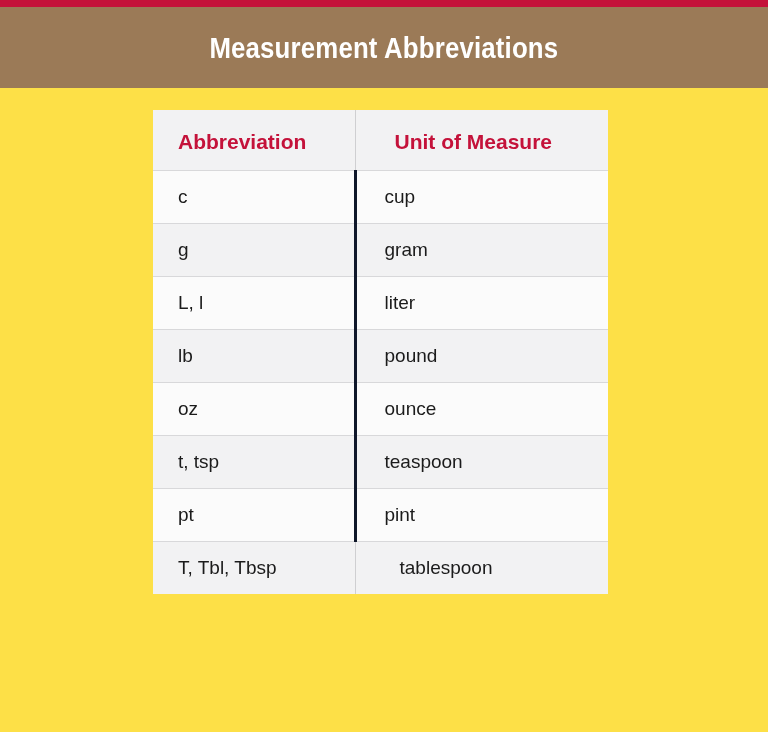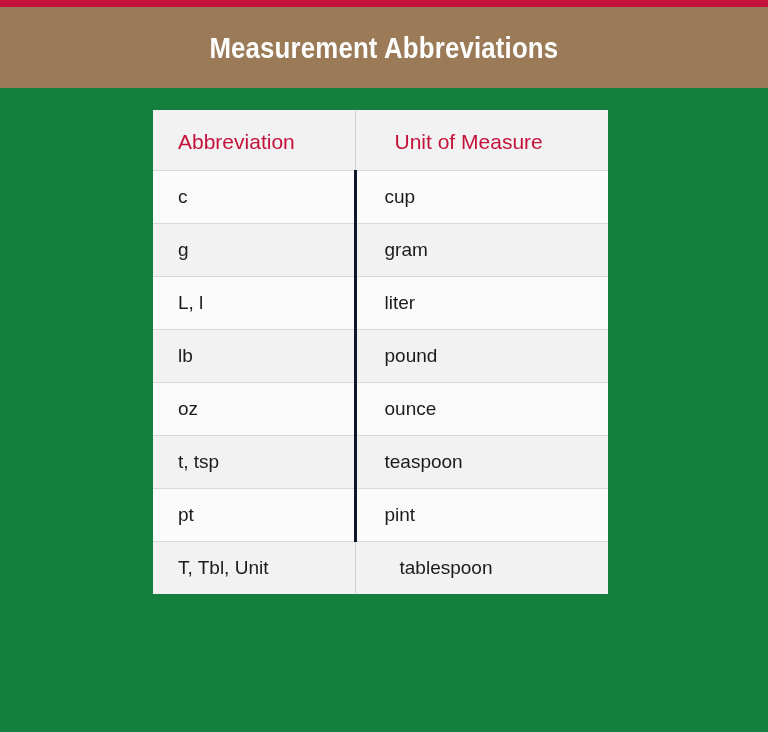--- a/index.html
+++ b/index.html
@@ -11,21 +11,21 @@
     height: 732px;
     background: #f2f2f3;
     font-family: "Liberation Sans", sans-serif;
     overflow: hidden;
   }
 
   .page {
     position: relative;
     width: 768px;
     height: 732px;
-    background: #15803d;
+    background: #fde047;
   }
 
   
   .accent-bar {
     height: 7px;
     width: 100%;
     background: #c4123a;
   }
 
   .banner {
@@ -64,21 +64,21 @@
   }
 
   table.abbrev-table col.col-abbrev { width: 202px; }
   table.abbrev-table col.col-unit   { width: 253px; }
 
   thead th {
     background: #f2f2f3;
     color: #c4123a;
     font-family: "Liberation Sans Narrow", "Liberation Sans", sans-serif;
     font-size: 21px;
-    font-weight: normal;
+    font-weight: bold;
     text-align: left;
     padding: 0 0 16px 0;
     height: 44px;
     vertical-align: bottom;
     border: none;
   }
 
   thead th.th-abbrev { padding-left: 25px; }
   thead th.th-unit   { padding-left: 39px; border-left: 1px solid #cfcfd1; }
 
@@ -146,20 +146,20 @@
         </tr>
         <tr>
           <td class="cell-abbrev">t, tsp</td>
           <td class="cell-unit">teaspoon</td>
         </tr>
         <tr>
           <td class="cell-abbrev">pt</td>
           <td class="cell-unit">pint</td>
         </tr>
         <tr>
-          <td class="cell-abbrev">T, Tbl, Unit</td>
+          <td class="cell-abbrev">T, Tbl, Tbsp</td>
           <td class="cell-unit">tablespoon</td>
         </tr>
       </tbody>
     </table>
   </div>
 
 </div>
 
 </body></html>

